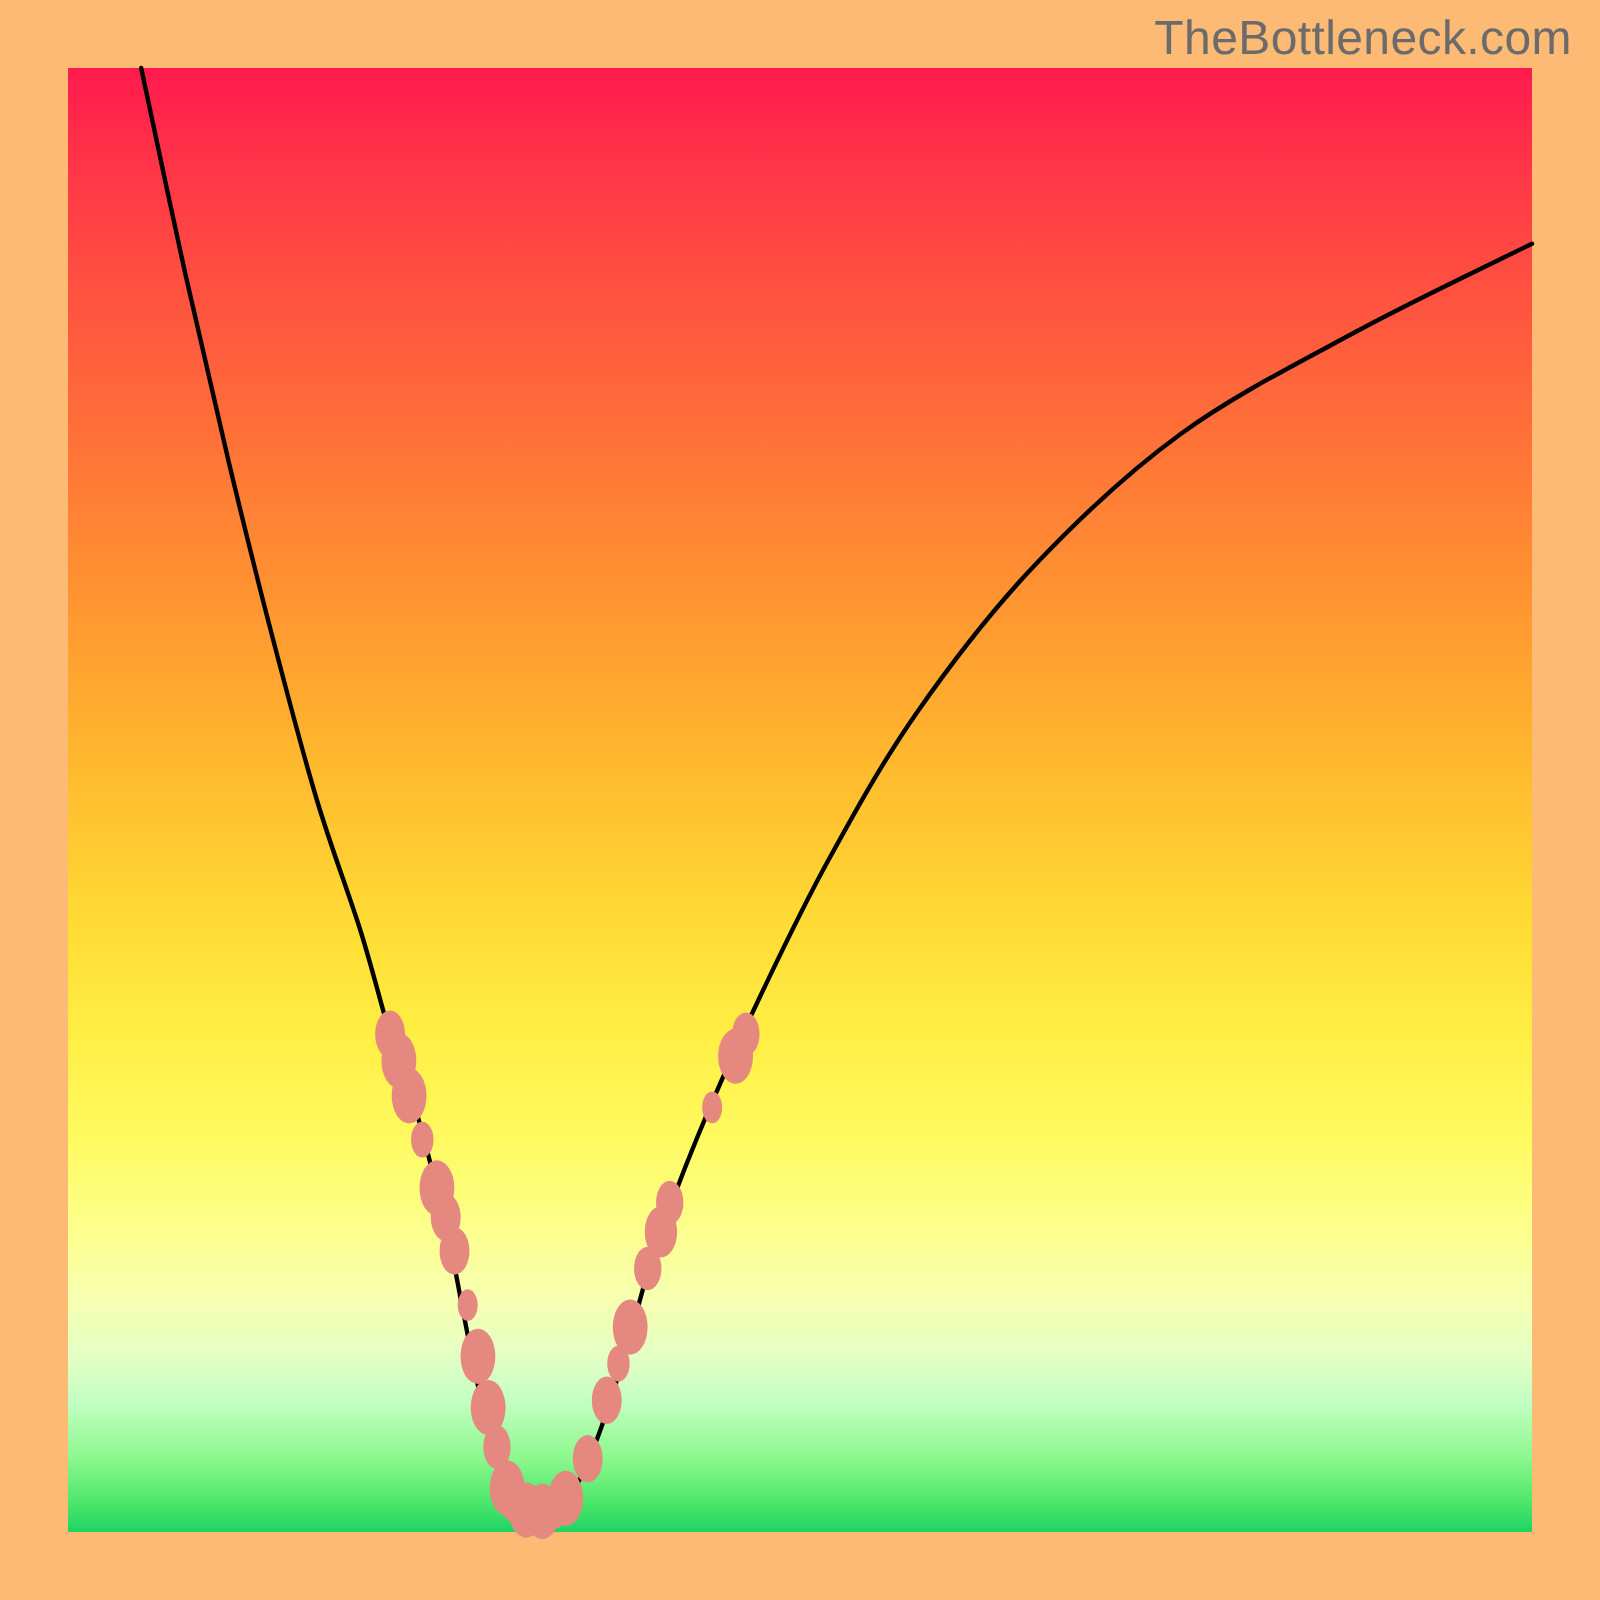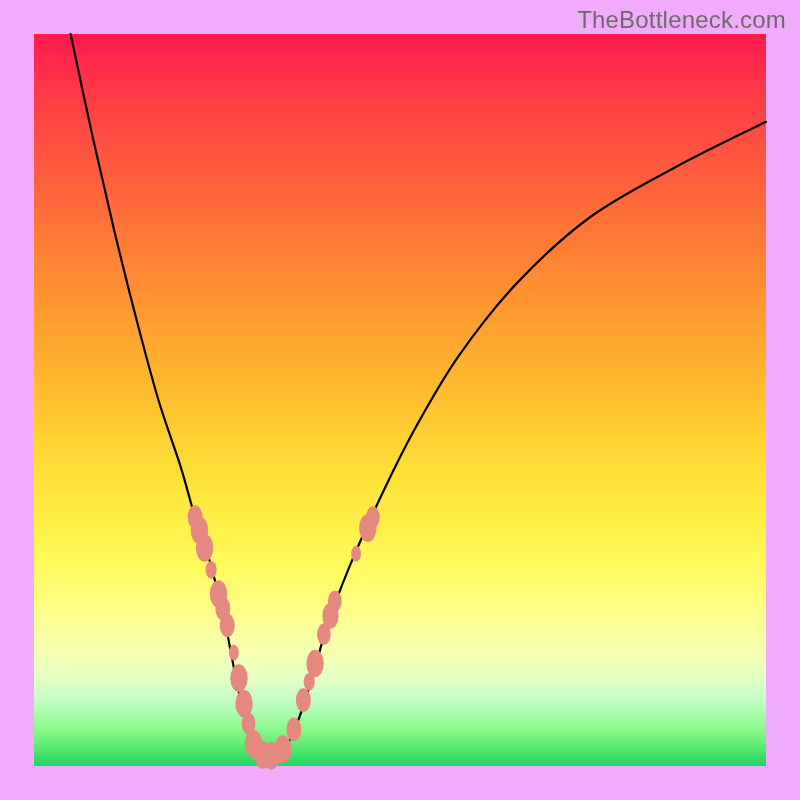--- a/index.html
+++ b/index.html
@@ -10,21 +10,21 @@
     overflow: hidden;
     background: #000;
     font-family: Arial, Helvetica, sans-serif;
   }
   .frame {
     position: absolute;
     left: 0;
     top: 0;
     width: 800px;
     height: 800px;
-    background: #f0abfc;
+    background: #fdba74;
   }
   .plot-area {
     position: absolute;
     left: 34px;
     top: 34px;
     width: 732px;
     height: 732px;
     background: linear-gradient(to bottom,
       #ff1a4d 0%,
       #ff3a46 8%,

